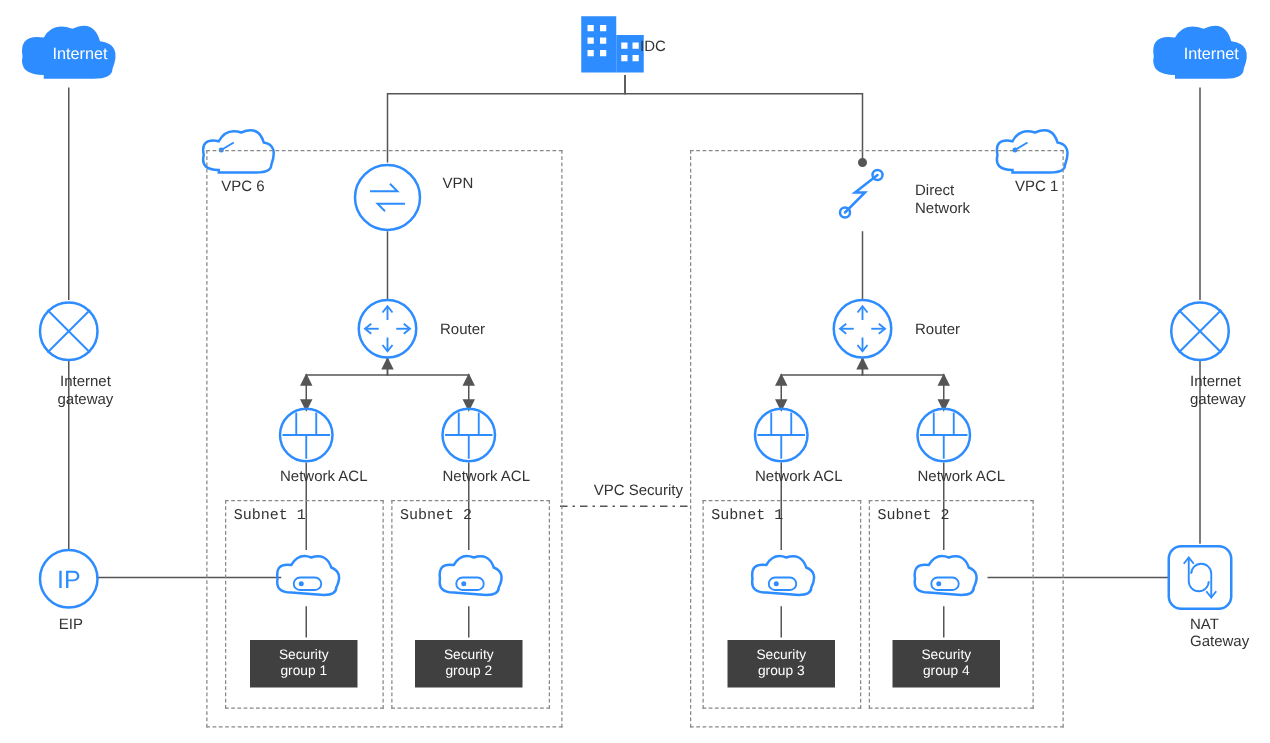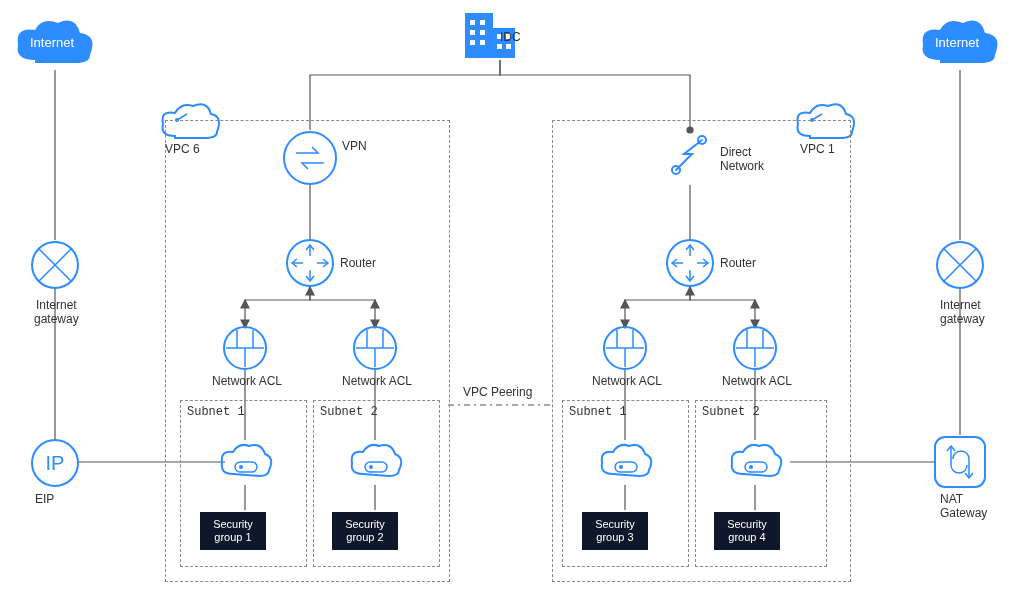--- a/index.html
+++ b/index.html
@@ -1,21 +1,21 @@
 <!DOCTYPE html>
 <html><head>
 <meta charset="utf-8">
 <style>
   body{margin:0;font-family:Arial,Helvetica,sans-serif;font-size:12px;color:#333;background:#fff;}
   .canvas{position:relative;width:1016px;height:594px;}
-  .lbl{position:absolute;font-size:12px;color:#333;white-space:nowrap;}
+  .lbl{position:absolute;font-size:12px;color:#333;white-space:nowrap;margin-left:12px;}
   .dashed-box{position:absolute;border:1px dashed #888;}
   .subnet-box{position:absolute;border:1px dashed #888;width:125px;height:165px;}
   .subnet-title{position:absolute;top:4px;left:6px;font-size:12px;font-family:Liberation Mono, monospace;}
-  .sg-box{position:absolute;width:66px;height:38px;background:#0f172a;color:#fff;font-size:11px;display:flex;align-items:center;justify-content:center;text-align:center;line-height:1.2;}
+  .sg-box{position:absolute;width:86px;height:38px;background:#404040;color:#fff;font-size:11px;display:flex;align-items:center;justify-content:center;text-align:center;line-height:1.2;}
   svg{position:absolute;left:0;top:0;overflow:visible;}
   .stroke{stroke:#2d8cff;stroke-width:2;fill:none;}
   .thin{stroke:#2d8cff;stroke-width:1.5;fill:none;}
   .fill{fill:#2d8cff;}
   .conn{stroke:#555;stroke-width:1.2;fill:none;}
   .conn-arrow{stroke:#555;stroke-width:1.2;fill:#555;}
   .dash{stroke-dasharray:6 4 2 4;}
 </style>
 </head>
 <body>
@@ -257,15 +257,15 @@
 
   <div class="sg-box" style="left:200px;top:512px;white-space:pre;">Security
 group 1</div>
   <div class="sg-box" style="left:332px;top:512px;white-space:pre;">Security
 group 2</div>
   <div class="sg-box" style="left:582px;top:512px;white-space:pre;">Security
 group 3</div>
   <div class="sg-box" style="left:714px;top:512px;white-space:pre;">Security
 group 4</div>
 
-  <div class="lbl" style="left:463px;top:385px;">VPC Peering</div>
+  <div class="lbl" style="left:463px;top:385px;">VPC Security</div>
 
 </div>
 
 </body></html>

